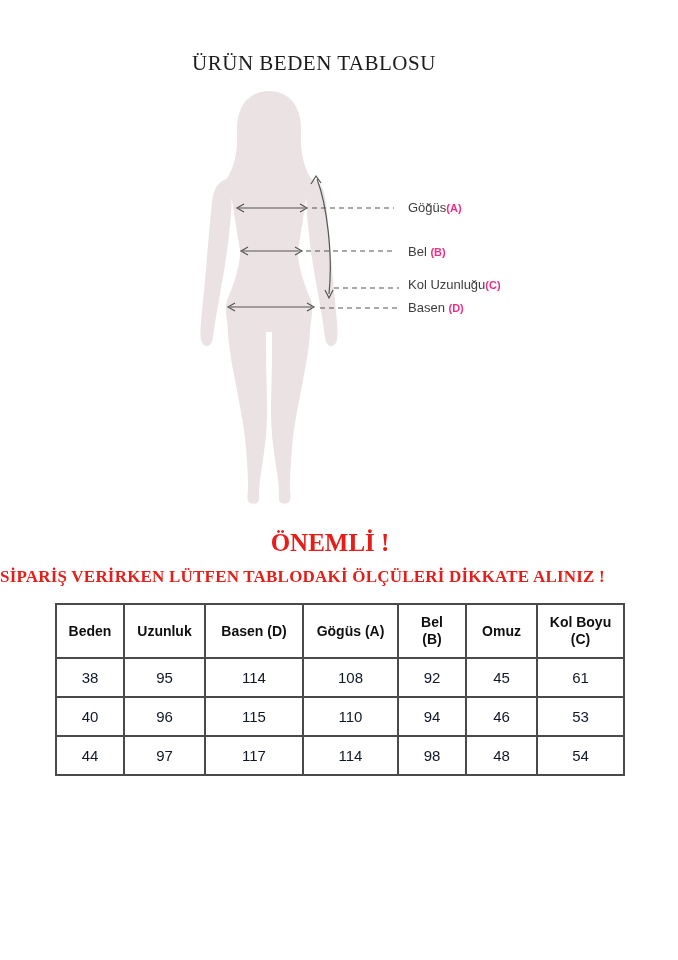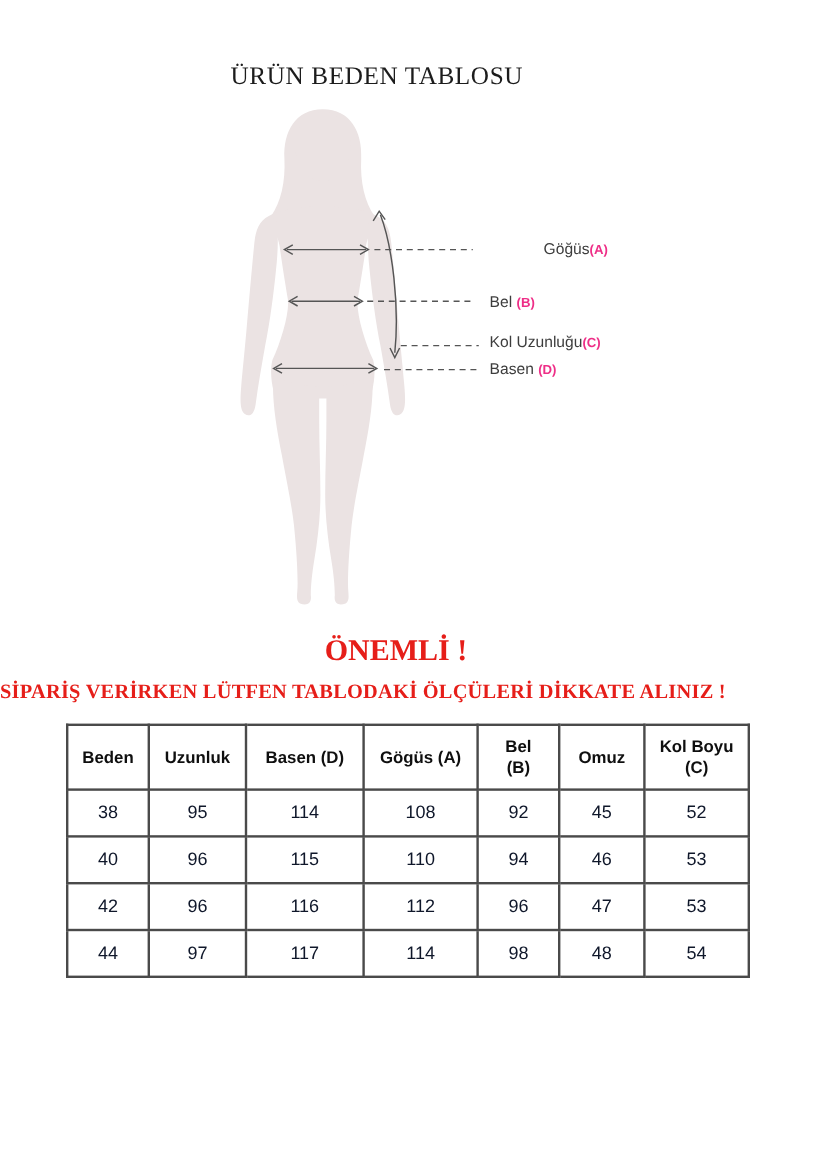--- a/index.html
+++ b/index.html
@@ -22,21 +22,21 @@
     color:#1c1c1c;
   }
   .diagram-svg{position:absolute;left:0;top:0;width:678px;height:530px;}
   .measure-label{
     position:absolute;left:408px;font-size:13px;color:var(--label);
     white-space:nowrap;line-height:14px;
   }
   .measure-label .code{
     font-size:11px;color:var(--pink);font-weight:bold;letter-spacing:0;
   }
-  .lbl-gogus{top:201px;margin-left:45px;}
+  .lbl-gogus{top:201px;}
   .lbl-bel{top:245px;}
   .lbl-kol{top:278px;}
   .lbl-basen{top:301px;}
   .warn-heading{
     position:absolute;top:529px;left:0;width:660px;text-align:center;
     font-family:"Liberation Serif",serif;font-weight:bold;font-size:25px;
     color:var(--red);
   }
   .warn-message{
     position:absolute;top:567px;left:0;width:562px;text-align:center;
@@ -177,41 +177,32 @@
       </tr>
     </thead>
   <tbody>
       <tr>
         <td>38</td>
         <td>95</td>
         <td>114</td>
         <td>108</td>
         <td>92</td>
         <td>45</td>
-        <td>52</td>
+        <td>61</td>
       </tr>
       <tr>
         <td>40</td>
         <td>96</td>
         <td>115</td>
         <td>110</td>
         <td>94</td>
         <td>46</td>
         <td>53</td>
       </tr>
       <tr>
-        <td>42</td>
-        <td>96</td>
-        <td>116</td>
-        <td>112</td>
-        <td>96</td>
-        <td>47</td>
-        <td>53</td>
-      </tr>
-      <tr>
         <td>44</td>
         <td>97</td>
         <td>117</td>
         <td>114</td>
         <td>98</td>
         <td>48</td>
         <td>54</td>
       </tr>
     </tbody>
 </table>

